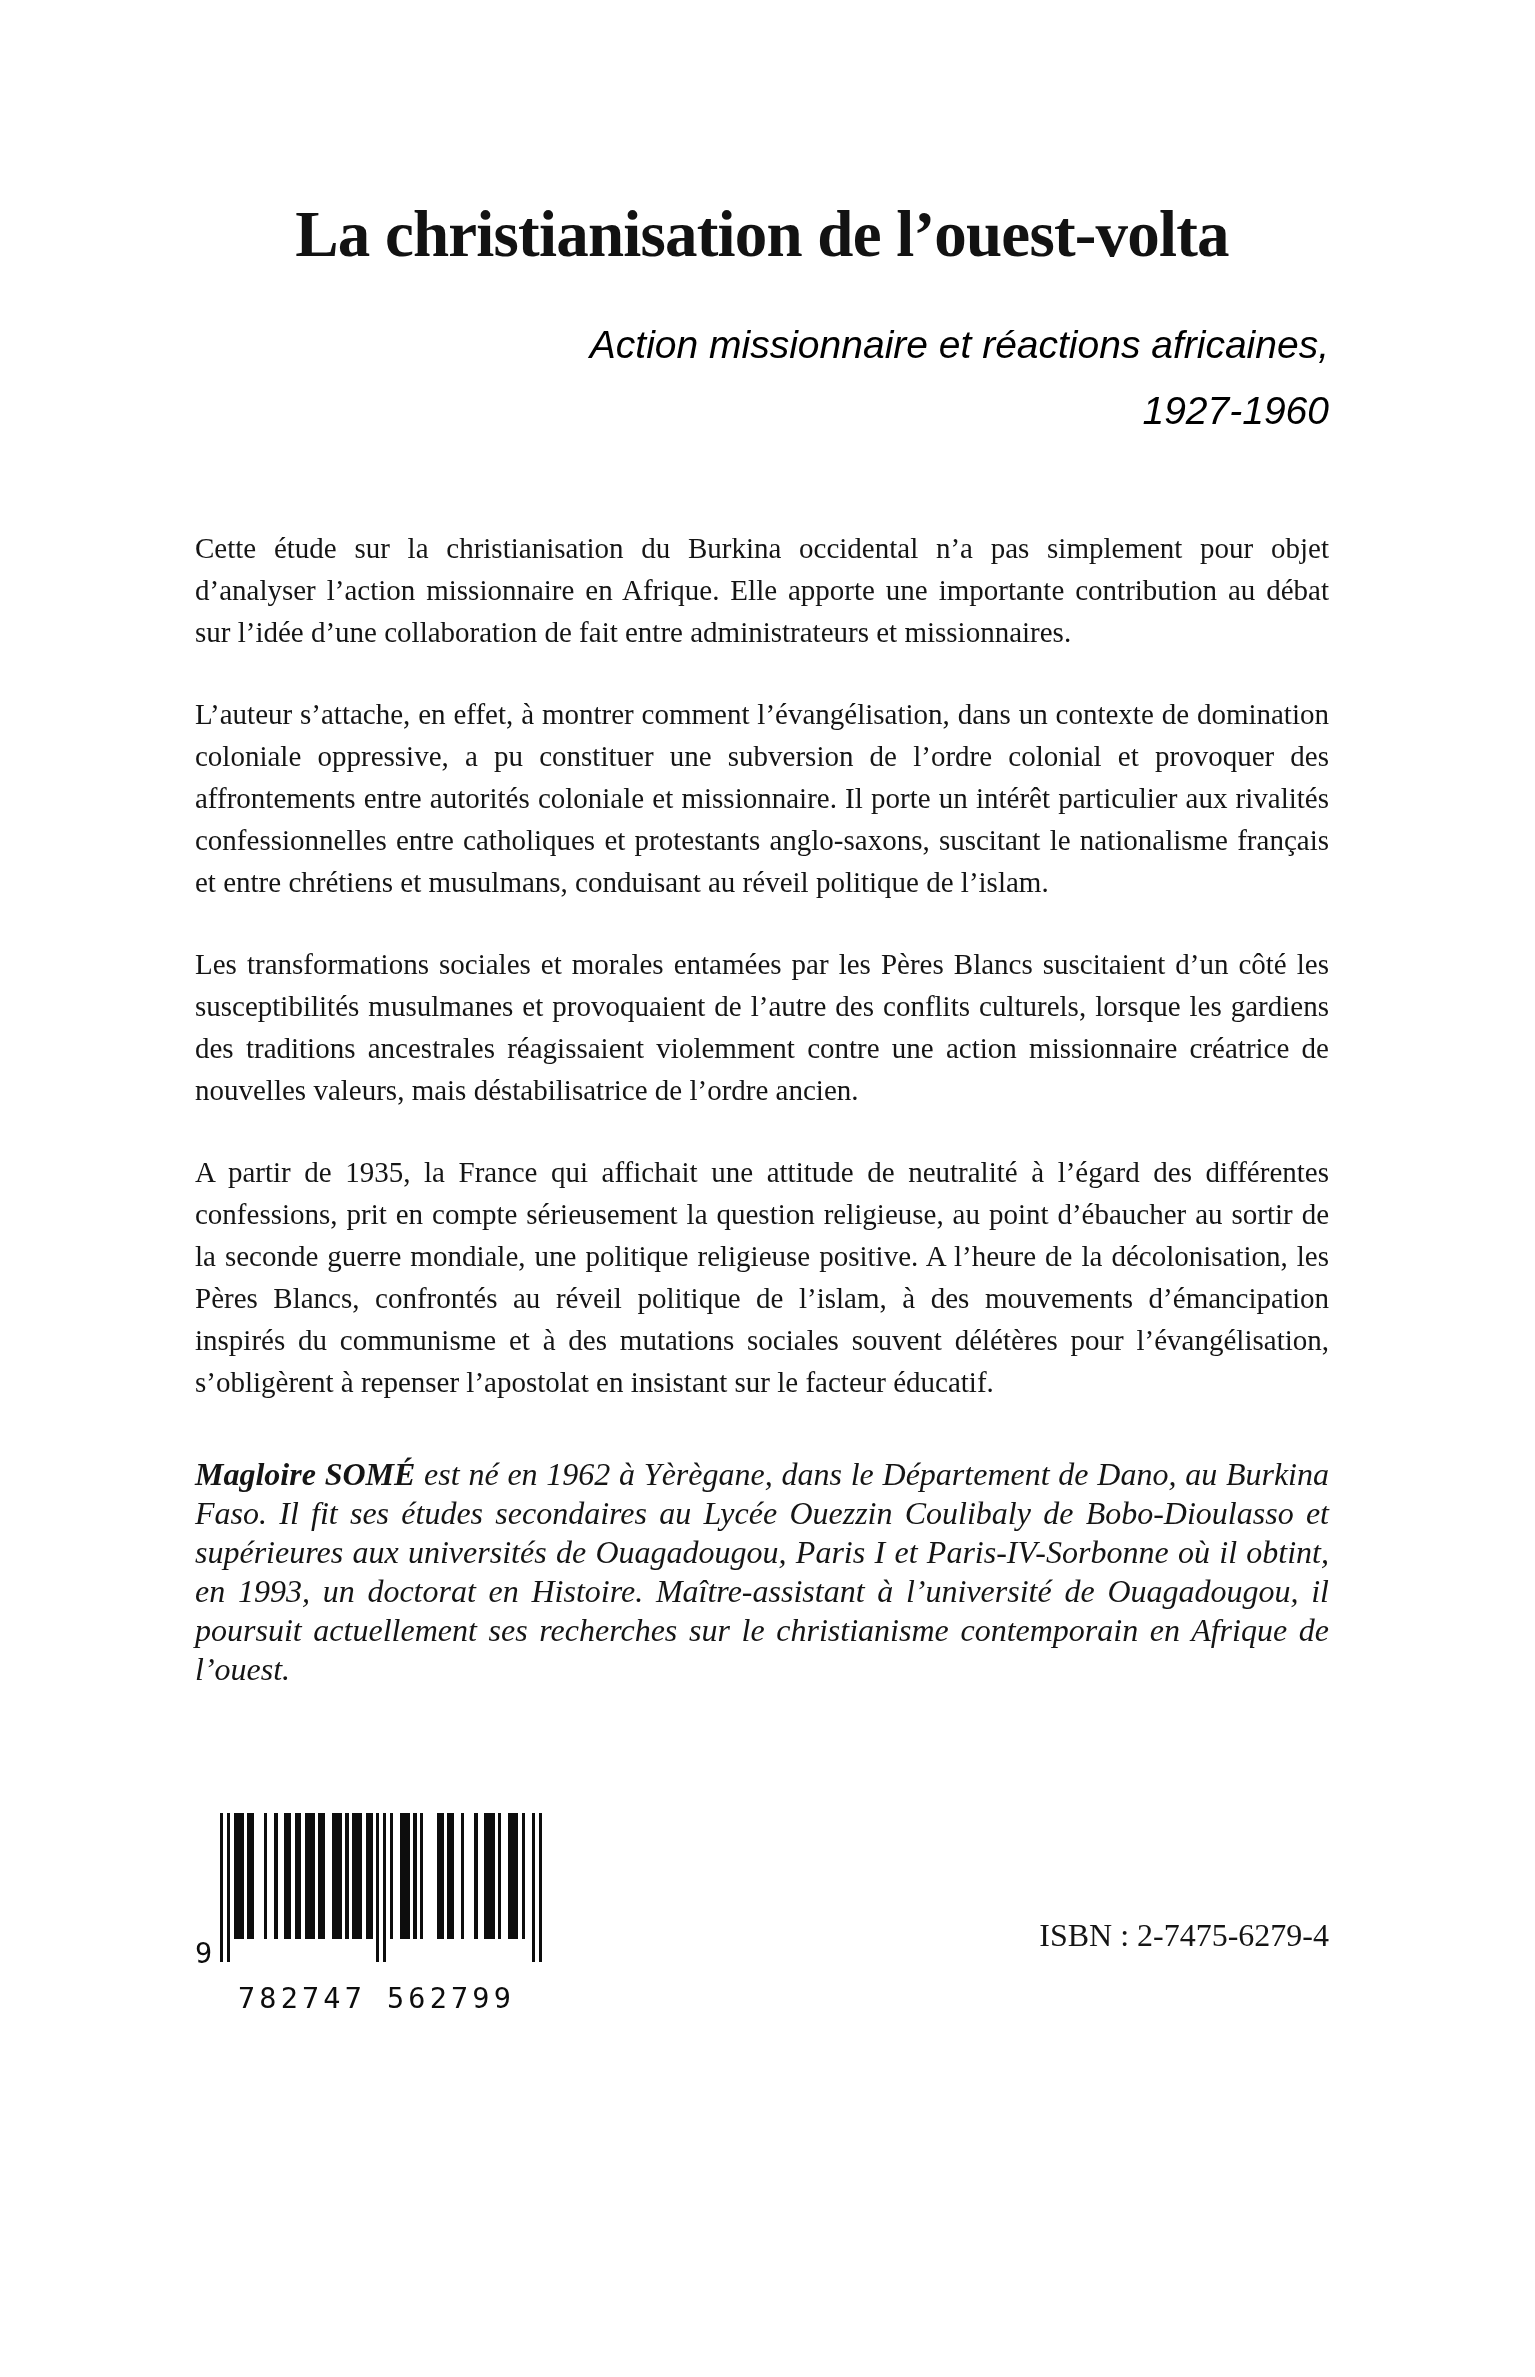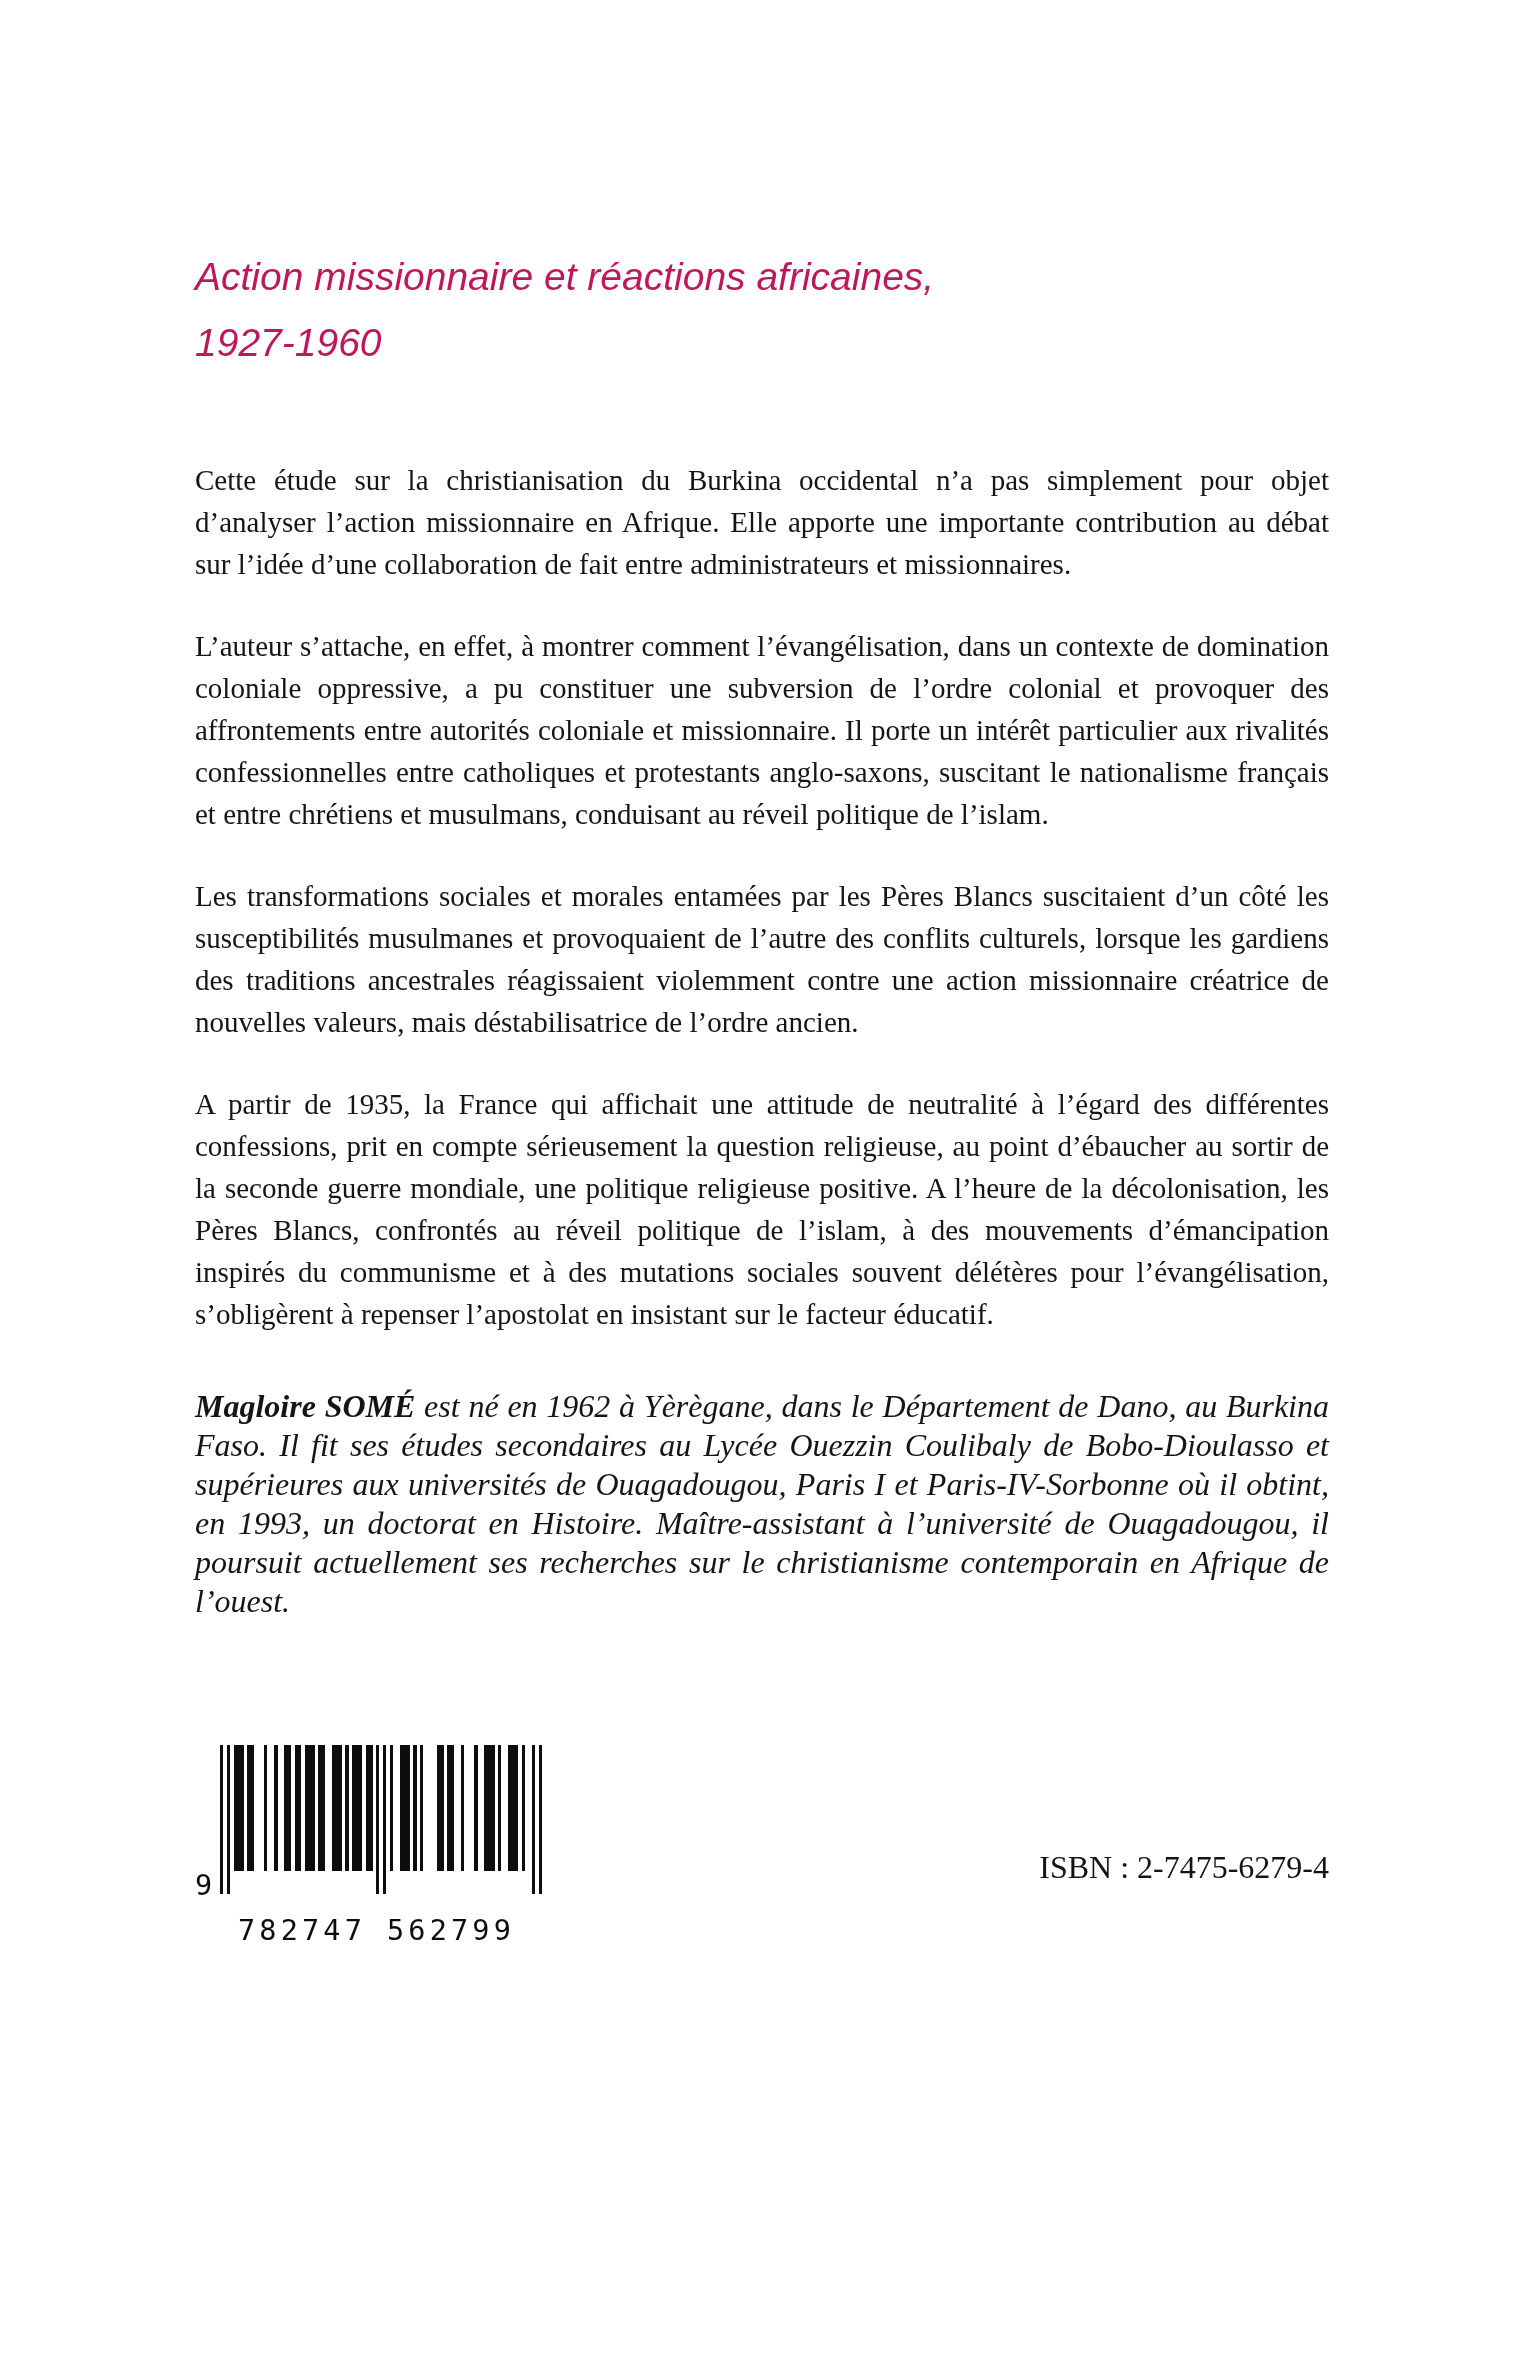--- a/index.html
+++ b/index.html
@@ -19,25 +19,25 @@
     font-family: "Liberation Serif", serif;
     font-weight: bold;
     font-size: 65px;
     line-height: 1.05;
     text-align: center;
     letter-spacing: -0.8px;
     color: #121212;
   }
   .subtitle {
     margin-top: 55px;
-    text-align: left;
+    text-align: right;
     font-family: "Liberation Sans", sans-serif;
     font-style: italic;
     font-size: 39px;
-    color: #be185d;
+    color: #000000;
   }
   .subtitle-line2 { margin-top: 22px; }
   .body-par {
     font-family: "Liberation Serif", serif;
     font-size: 29px;
     line-height: 42px;
     text-align: justify;
     margin: 0 0 40px 0;
   }
   .body-par.first { margin-top: 94px; }
@@ -89,20 +89,21 @@
     margin-bottom: 25px;
     white-space: nowrap;
   }
 </style>
 </head>
 <body>
 
 <div class="page">
   <div class="content">
 
+    <h1 class="title">La christianisation de l’ouest-volta</h1>
 
     <div class="subtitle">
       <div class="subtitle-line1">Action missionnaire et réactions africaines,</div>
       <div class="subtitle-line2">1927-1960</div>
     </div>
 
     <p class="body-par first">Cette étude sur la christianisation du Burkina occidental n’a pas simplement pour objet d’analyser l’action missionnaire en Afrique. Elle apporte une importante contribution au débat sur l’idée d’une collaboration de fait entre administrateurs et missionnaires.</p>
     <p class="body-par">L’auteur s’attache, en effet, à montrer comment l’évangélisation, dans un contexte de domination coloniale oppressive, a pu constituer une subversion de l’ordre colonial et provoquer des affrontements entre autorités coloniale et missionnaire. Il porte un intérêt particulier aux rivalités confessionnelles entre catholiques et protestants anglo-saxons, suscitant le nationalisme français et entre chrétiens et musulmans, conduisant au réveil politique de l’islam.</p>
     <p class="body-par">Les transformations sociales et morales entamées par les Pères Blancs suscitaient d’un côté les susceptibilités musulmanes et provoquaient de l’autre des conflits culturels, lorsque les gardiens des traditions ancestrales réagissaient violemment contre une action missionnaire créatrice de nouvelles valeurs, mais déstabilisatrice de l’ordre ancien.</p>
     <p class="body-par">A partir de 1935, la France qui affichait une attitude de neutralité à l’égard des différentes confessions, prit en compte sérieusement la question religieuse, au point d’ébaucher au sortir de la seconde guerre mondiale, une politique religieuse positive. A l’heure de la décolonisation, les Pères Blancs, confrontés au réveil politique de l’islam, à des mouvements d’émancipation inspirés du communisme et à des mutations sociales souvent délétères pour l’évangélisation, s’obligèrent à repenser l’apostolat en insistant sur le facteur éducatif.</p>

